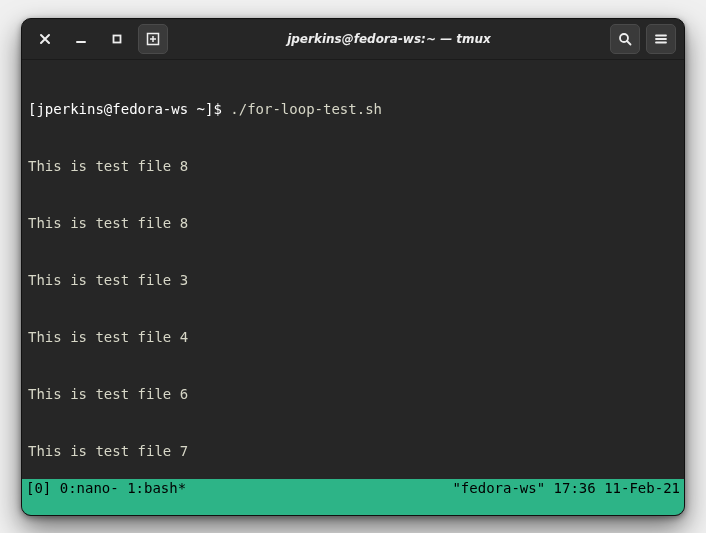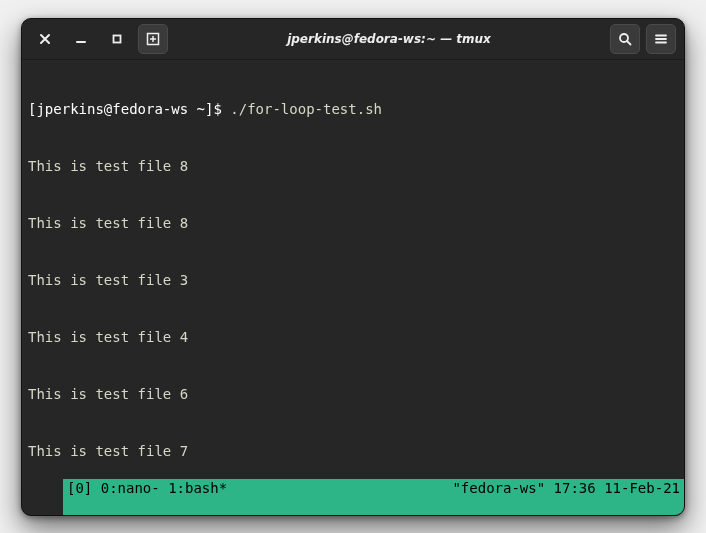--- a/index.html
+++ b/index.html
@@ -74,21 +74,20 @@
     .prompt-user { color: #ffffff; }
     .tmux-bar {
       height: 36px;
       background: #2db487;
       color: #000;
       font-size: 14px;
       line-height: 19px;
       display: flex;
       padding: 0 4px;
       font-family: "DejaVu Sans Mono", monospace;
-      margin-left: 41px;
     }
     .tmux-left { flex: 0 0 auto; white-space: pre; }
     .tmux-spacer { flex: 1; }
     .tmux-right { flex: 0 0 auto; white-space: pre; }
   </style>
 </head>
 <body>
 
 <div class="window">
 

